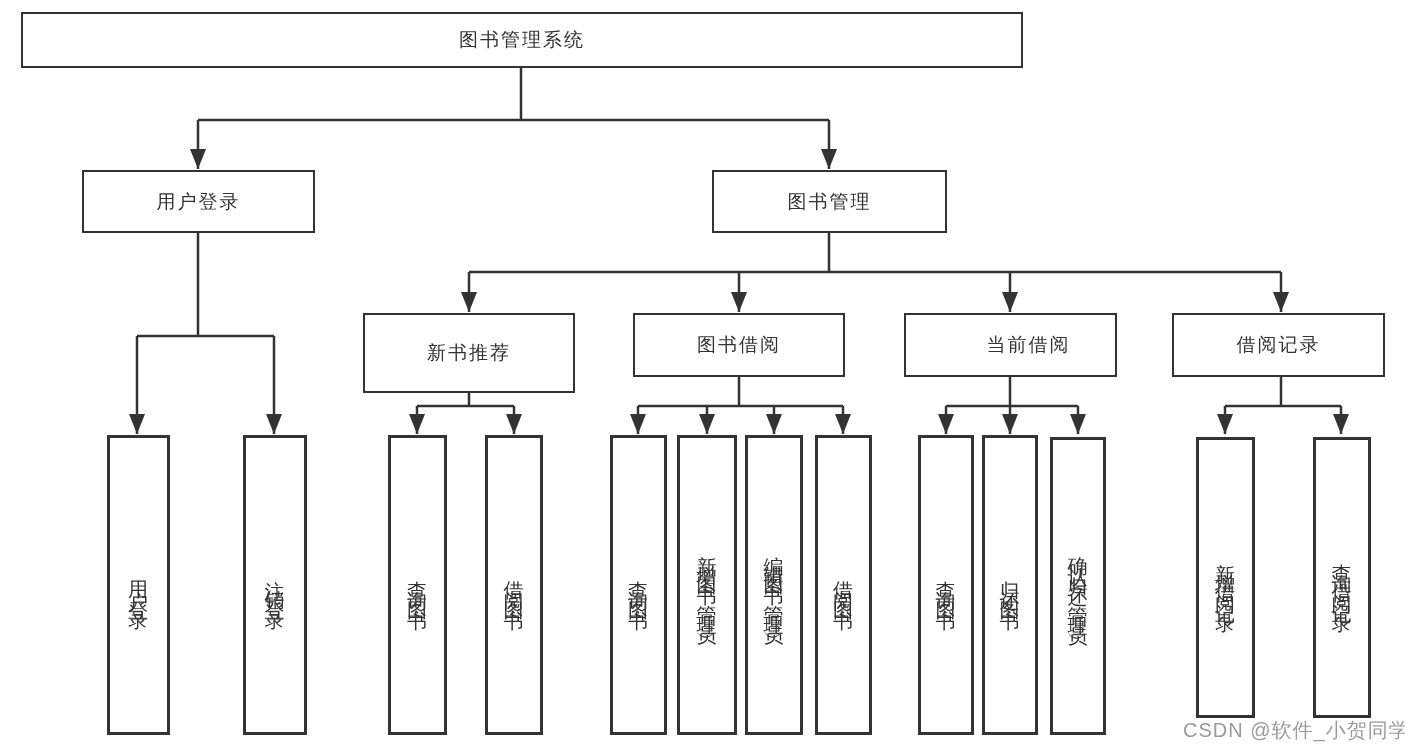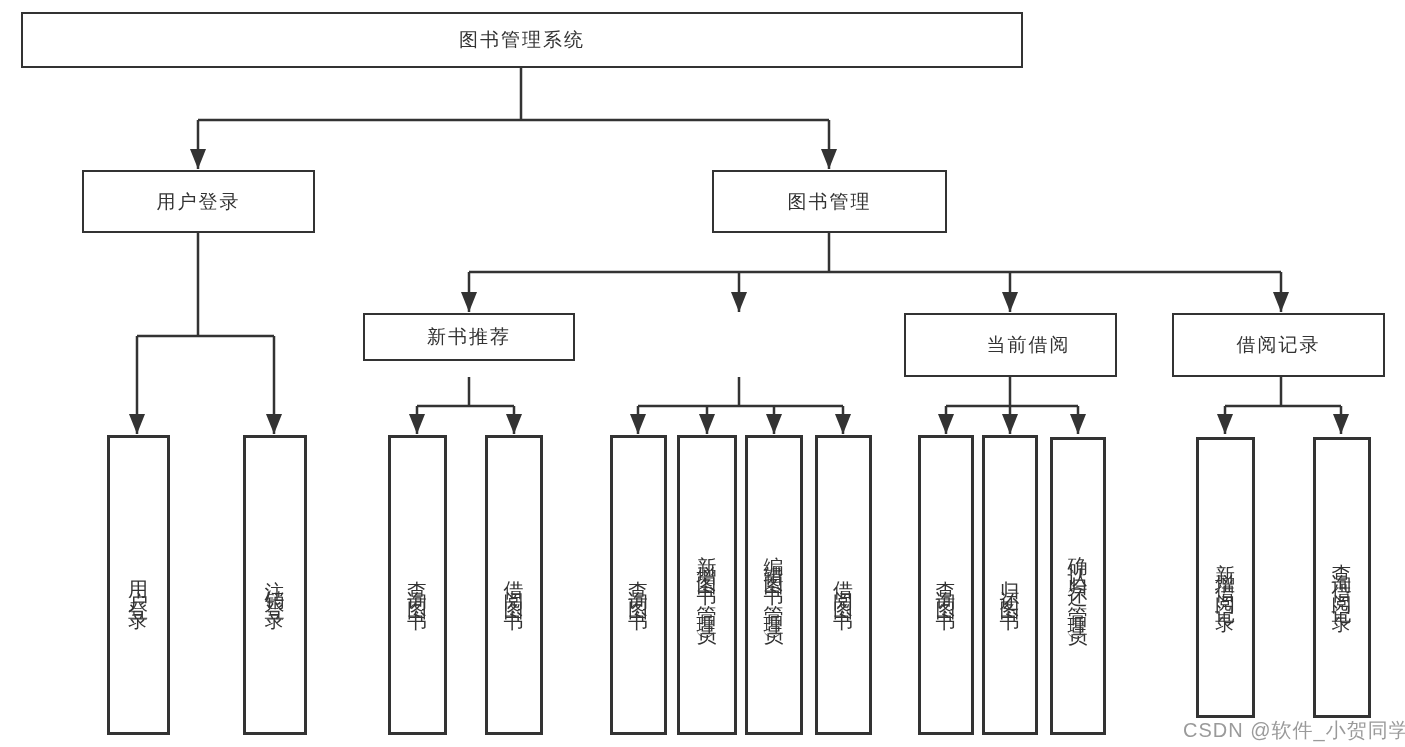--- a/index.html
+++ b/index.html
@@ -108,22 +108,25 @@
     <span class="hlabel">图书管理系统</span>
   </div>
 
   <div class="node" style="left:82px; top:170px; width:233px; height:63px;">
     <span class="hlabel">用户登录</span>
   </div>
   <div class="node" style="left:712px; top:170px; width:235px; height:63px;">
     <span class="hlabel">图书管理</span>
   </div>
 
-  <div class="node" style="left:363px; top:313px; width:212px; height:48px;">
+  <div class="node" style="left:363px; top:313px; width:212px; height:80px;">
     <span class="hlabel">新书推荐</span>
+  </div>
+  <div class="node" style="left:633px; top:313px; width:212px; height:64px;">
+    <span class="hlabel">图书借阅</span>
   </div>
   <div class="node" style="left:904px; top:313px; width:213px; height:64px;padding-left:36px;">
     <span class="hlabel">当前借阅</span>
   </div>
   <div class="node" style="left:1172px; top:313px; width:213px; height:64px;font-family:Liberation Mono, monospace;">
     <span class="hlabel">借阅记录</span>
   </div>
 
   <div class="node leaf" style="left:107px; top:435px; width:63px; height:300px;">
     <span class="vlabel">用户登录</span>

